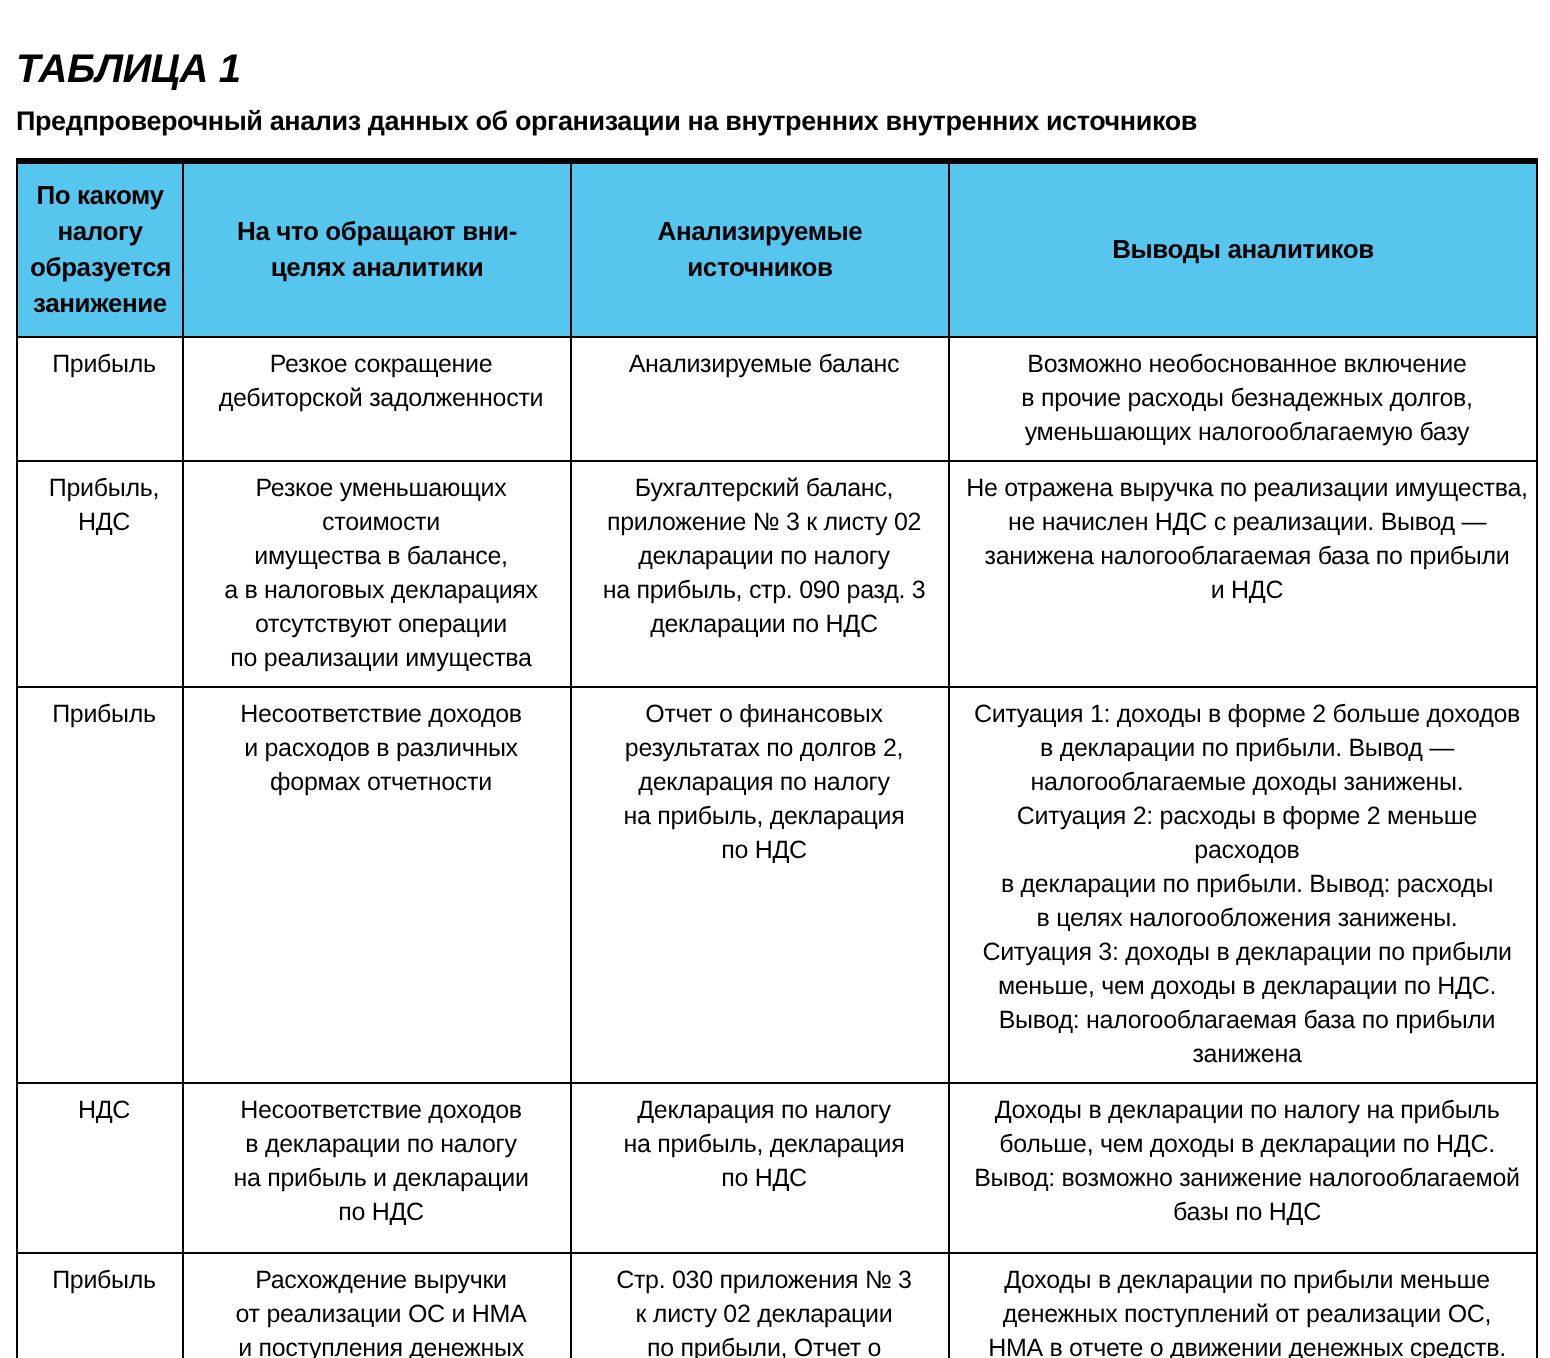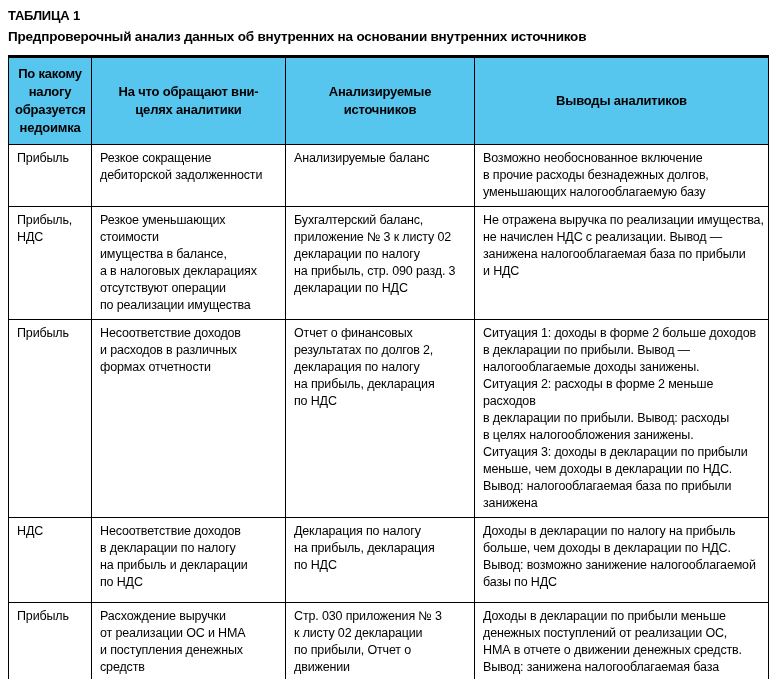--- a/index.html
+++ b/index.html
@@ -11,24 +11,25 @@
   }
   .page {
     width: 775px;
     height: 679px;
     box-sizing: border-box;
     padding: 6px 7px 0 8px;
     background: #ffffff;
     overflow: hidden;
   }
   .page-title {
-    font-size: 13px;
+    font-size: 20px;
     font-weight: 700;
     letter-spacing: -0.2px;
-    margin: 2px 0 6px 0;
+    margin: 18px 0 6px 0;
+    font-style: italic;
   }
   .page-subtitle {
     font-size: 13.5px;
     font-weight: 700;
     letter-spacing: -0.2px;
     margin: 0 0 11px 0;
   }
   table.analysis {
     border-collapse: collapse;
     table-layout: fixed;
@@ -51,52 +52,52 @@
     text-align: center;
     vertical-align: middle;
     line-height: 1.4;
     letter-spacing: -0.2px;
     padding: 4px 6px;
     height: 88px;
   }
   table.analysis td {
     font-size: 12.5px;
     font-weight: 400;
-    text-align: left;
+    text-align: center;
     vertical-align: top;
     line-height: 1.36;
     letter-spacing: -0.15px;
     padding: 5px 4px 5px 8px;
   }
   tr.r1 td { height: 62px; }
   tr.r2 td { height: 102px; margin-top: 40px; }
   tr.r3 td { height: 188px; }
   tr.r4 td { height: 85px; }
   tr.r5 td { height: 84px; }
 </style>
 </head>
 <body>
 
 <div class="page">
   <div class="page-title">ТАБЛИЦА 1</div>
-  <div class="page-subtitle">Предпроверочный анализ данных об внутренних на основании внутренних источников</div>
+  <div class="page-subtitle">Предпроверочный анализ данных об организации на внутренних внутренних источников</div>
 
   <table class="analysis">
     <colgroup>
       <col style="width:83px">
       <col style="width:194px">
       <col style="width:189px">
       <col style="width:294px">
     </colgroup>
     <thead>
       <tr>
         <th>По какому
 налогу
 образуется
-недоимка</th>
+занижение</th>
         <th>На что обращают вни-
 целях аналитики</th>
         <th>Анализируемые источников</th>
         <th>Выводы аналитиков</th>
       </tr>
     </thead>
     <tbody>
       <tr class="r1">
         <td>Прибыль</td>
         <td>Резкое сокращение

